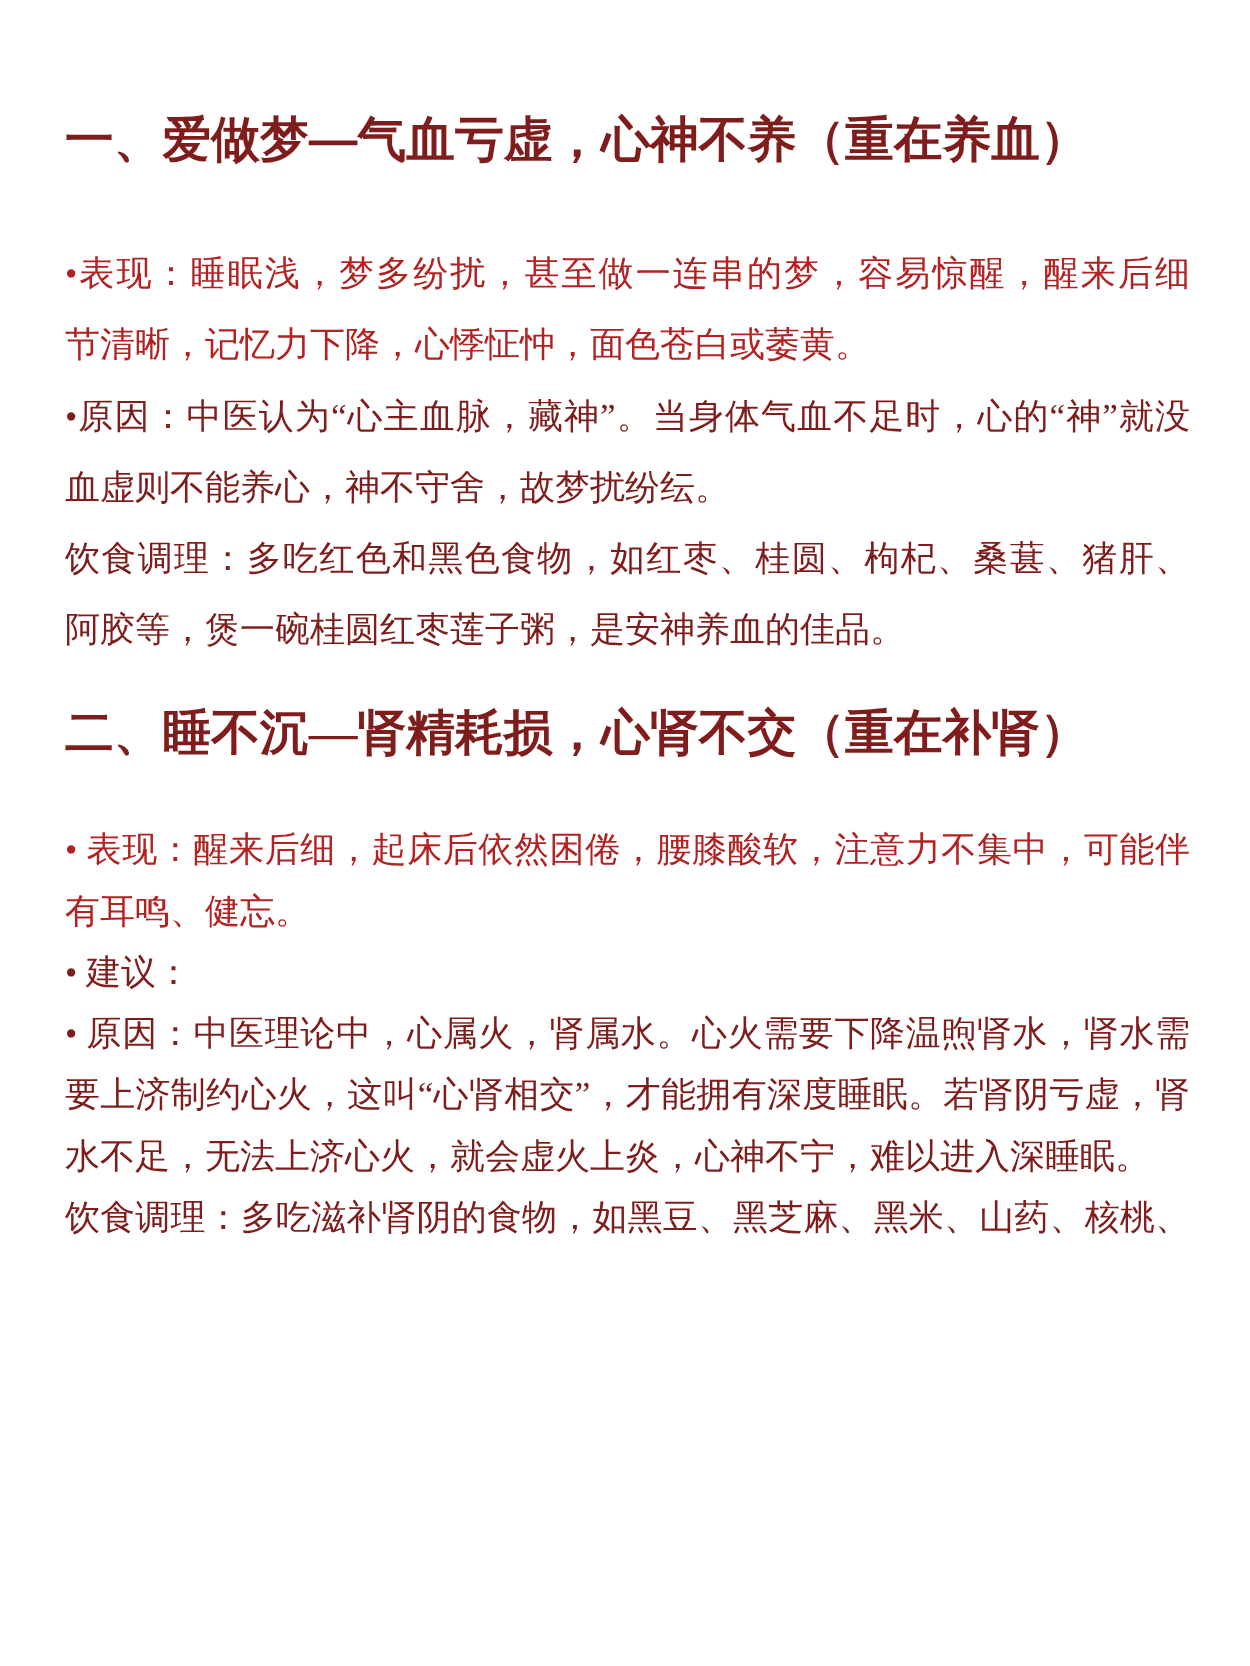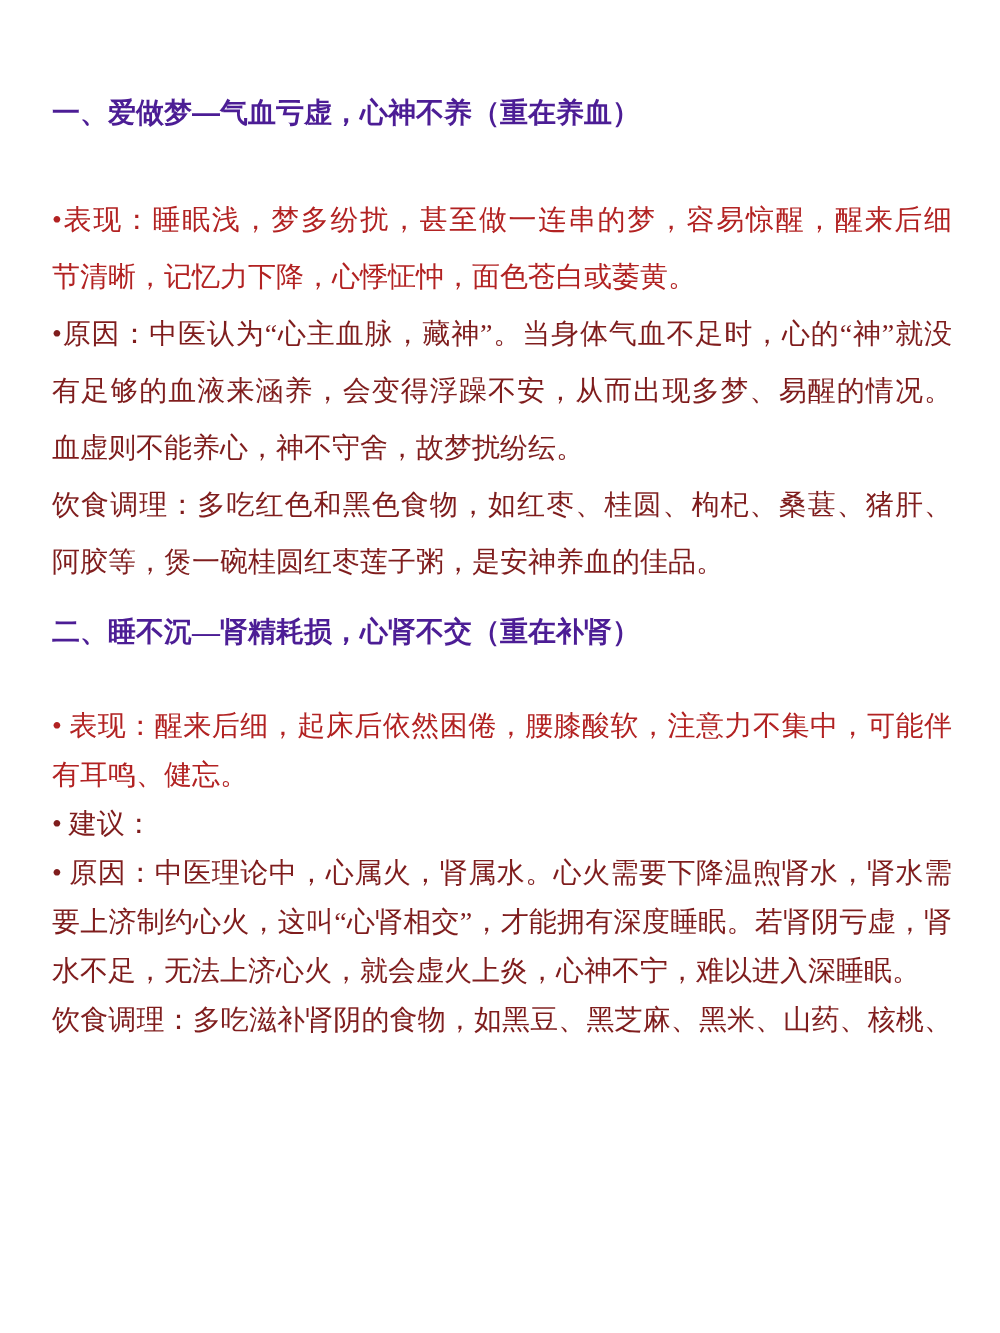--- a/index.html
+++ b/index.html
@@ -16,35 +16,35 @@
   }
   .page {
     box-sizing: border-box;
     width: 1000px;
     height: 1333px;
     padding: 0 48px 0 52px;
     background: #ffffff;
   }
   .heading {
     margin: 0;
-    font-size: 28px;
+    font-size: 39px;
     line-height: 44px;
-    color: #4c1d95;
+    color: #7f1d1d;
     letter-spacing: 0px;
     white-space: nowrap;
   }
   .heading-sans {
     font-family: "Liberation Sans", "DejaVu Sans", sans-serif;
     font-weight: 900;
     margin: 91px 0 56px 0;
   }
   .heading-serif {
     font-family: "Liberation Serif", "DejaVu Serif", serif;
     font-weight: bold;
-    margin: 20px 0 47px 0;
+    margin: 32px 0 47px 0;
   }
   .body-block { margin: 0; }
   .line {
     font-size: 28px;
     color: #7f1d1d;
     text-align: left;
   }
   .sec1 .line { height: 57px; line-height: 57px; }
   .sec2 .line { height: 49px; line-height: 49px; }
   .line.red { color: #b22222; }
@@ -61,21 +61,20 @@
 
   <section class="sec1">
     <h1 class="heading heading-sans">一、爱做梦—气血亏虚，心神不养（重在养血）</h1>
     <div class="section-body">
         <div class="body-block">
           <div class="line red fill">•表现：睡眠浅，梦多纷扰，甚至做一连串的梦，容易惊醒，醒来后细</div>
           <div class="line red">节清晰，记忆力下降，心悸怔忡，面色苍白或萎黄。</div>
         </div>
         <div class="body-block">
           <div class="line black fill">•原因：中医认为“心主血脉，藏神”。当身体气血不足时，心的“神”就没</div>
-          <div class="line black fill">有足够的血液来涵养，会变得浮躁不安，从而出现多梦、易醒的情况。</div>
           <div class="line black">血虚则不能养心，神不守舍，故梦扰纷纭。</div>
         </div>
         <div class="body-block">
           <div class="line black fill">饮食调理：多吃红色和黑色食物，如红枣、桂圆、枸杞、桑葚、猪肝、</div>
           <div class="line black">阿胶等，煲一碗桂圆红枣莲子粥，是安神养血的佳品。</div>
         </div>
       </div>
   </section>
 
   <section class="sec2">

